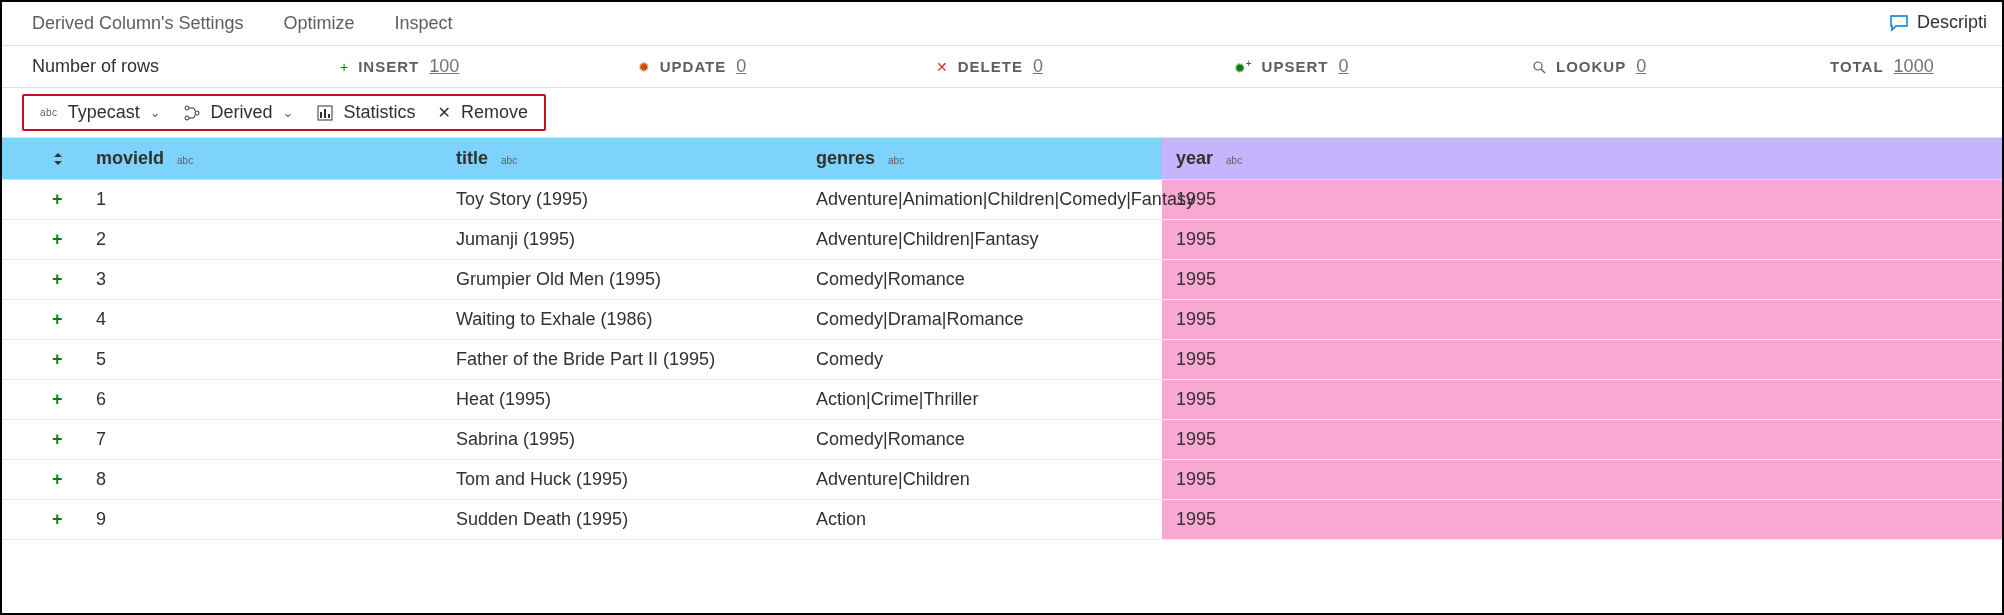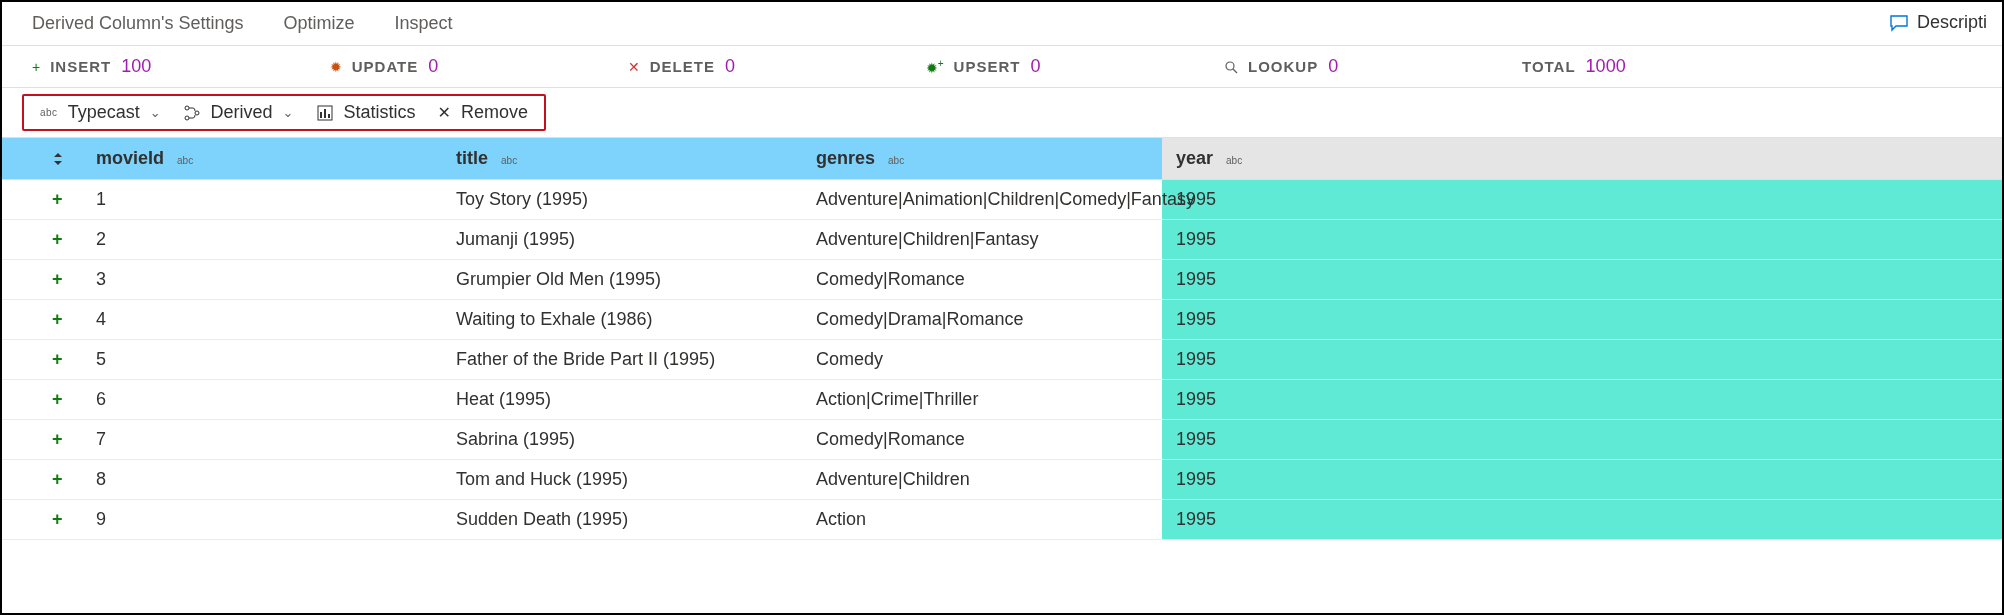--- a/index.html
+++ b/index.html
@@ -59,21 +59,21 @@
   .stat {
     display: flex; align-items: center; gap: 10px;
     min-width: 250px;
   }
   .stat-name {
     font-size: 15px;
     letter-spacing: 1px;
     font-weight: 600;
     color: #605e5c;
   }
-  .stat-val { color: #a21caf; }
+  .stat-val { color: #737373; text-decoration: underline; }
   .stat-icon { font-size: 14px; }
   .ins { color: #107c10; }
   .upd { color: #ca5010; }
   .del { color: #d13438; }
   .ups { color: #107c10; }
   .lkp { color: #605e5c; }
 
   .toolbar-wrap {
     padding: 6px 20px 6px 20px;
   }
@@ -102,23 +102,23 @@
   th {
     text-align: left;
     padding: 10px 14px;
     border-top: 1px solid #e1dfdd;
     border-bottom: 1px solid #e1dfdd;
     font-weight: 600;
     color: #323130;
     background: #7dd3fc;
   }
   th.selected, td.selected {
-    background: #5eead4;
-  }
-  th.selected { background: #e5e5e5; }
+    background: #f9a8d4;
+  }
+  th.selected { background: #c4b5fd; }
   td {
     padding: 9px 14px;
     border-bottom: 1px solid #edebe9;
     color: #323130;
   }
   .col-expand { width: 80px; text-align: left; padding-left: 50px;}
   .col-id { width: 360px; }
   .col-title { width: 360px; }
   .col-genres { width: 360px; }
   .col-year { }
@@ -142,20 +142,21 @@
     </div>
   <div class="description-link">
     <svg width="20" height="18" viewBox="0 0 20 18">
       <path d="M2 2 H18 V12 H7 L3 16 V12 H2 Z" fill="none" stroke="#0078d4" stroke-width="1.4"></path>
     </svg>
     <span>Descripti</span>
   </div>
 </div>
 
 <div class="stats-bar">
+  <div class="stats-label">Number of rows</div>
   <div class="stat">
     <span class="stat-icon ins">+</span>
     <span class="stat-name">INSERT</span>
     <span class="stat-val">100</span>
   </div>
   <div class="stat">
     <span class="stat-icon upd">✹</span>
     <span class="stat-name">UPDATE</span>
     <span class="stat-val">0</span>
   </div>

